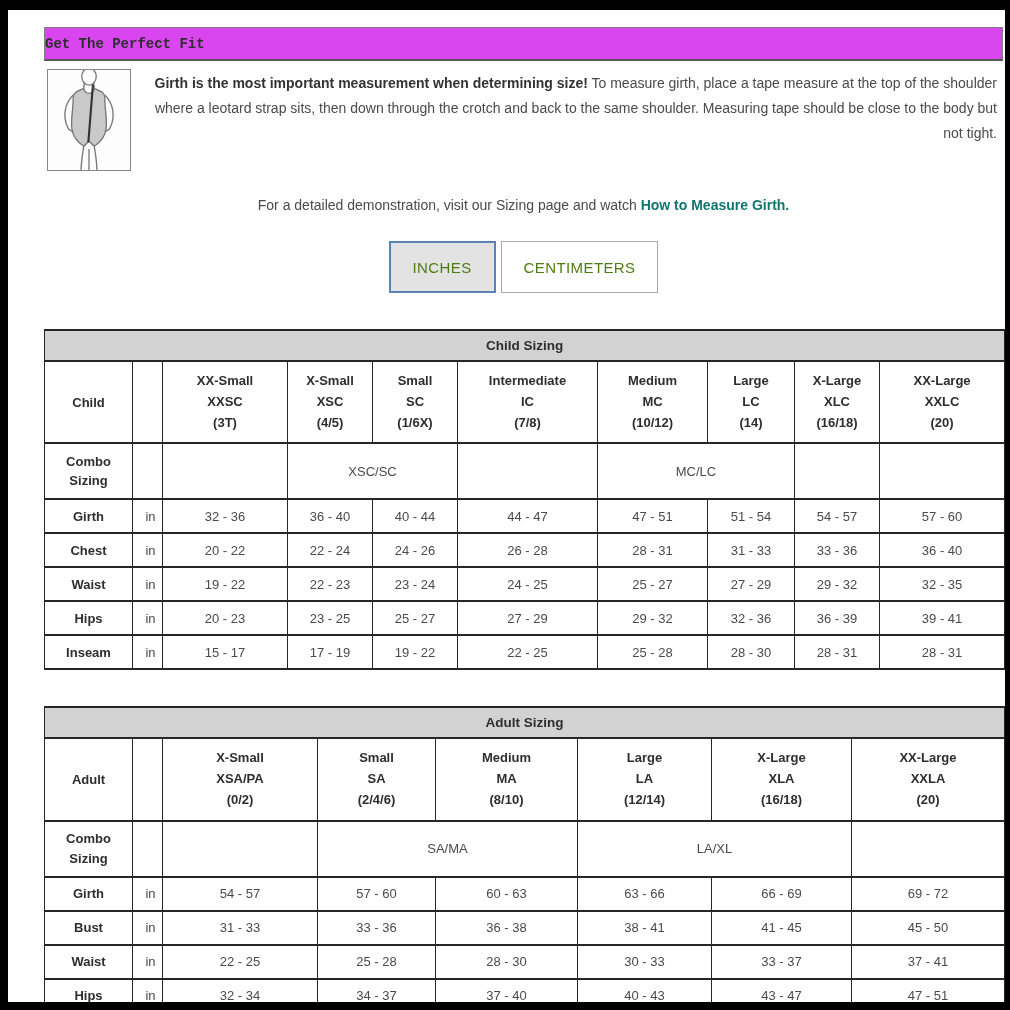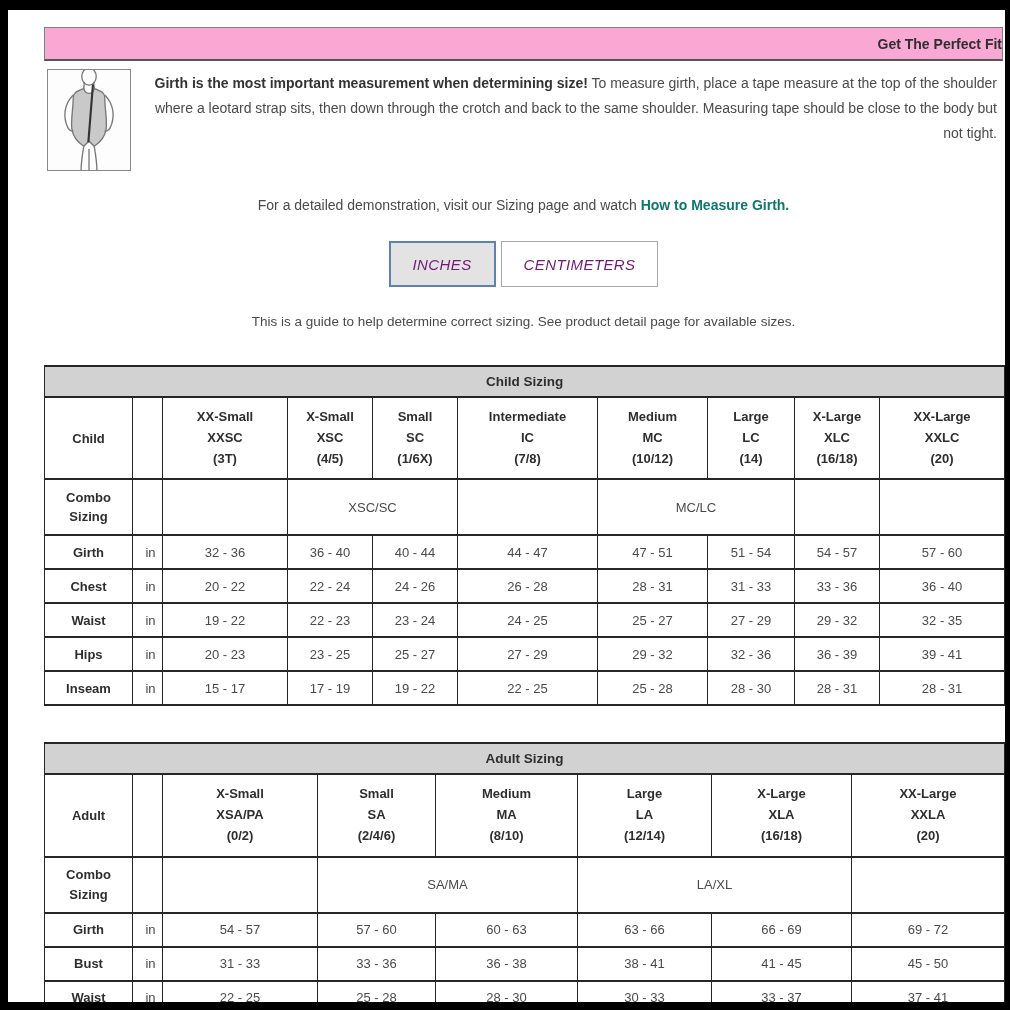--- a/index.html
+++ b/index.html
@@ -9,23 +9,24 @@
     font-family:"Liberation Sans", sans-serif;
   }
   .page {
     position:absolute; top:10px; left:8px; right:5px; bottom:8px;
     background:#fff; overflow:hidden;
   }
   .content { padding:17px 2px 0 36px; }
 
   
   .title-bar {
-    background:#f9a8d4; border:1px solid #7f7f7f; border-bottom:2px solid #555;
-    text-align:right; font-weight:bold; font-size:14px; color:#2e2e2e;
+    background:#d946ef; border:1px solid #7f7f7f; border-bottom:2px solid #555;
+    text-align:left; font-weight:bold; font-size:14px; color:#2e2e2e;
     padding:8px 0 7px 0;
+    font-family:Liberation Mono, monospace;
   }
 
   
   .intro-row { display:flex; margin-top:8px; }
   .figure-box {
     width:84px; height:102px; border:1px solid #888; background:#fdfdfd;
     flex:0 0 auto; margin-left:3px;
   }
   .figure-box svg { width:100%; height:100%; display:block; }
   .intro-text {
@@ -34,23 +35,23 @@
   }
   .intro-text b { color:#333; }
   .demo-line {
     text-align:center; font-size:14px; color:#4a4a4a; margin-top:26px;
   }
   .demo-line b { color:#0f766e; }
 
   
   .toggle-row { display:flex; justify-content:center; gap:5px; margin-top:28px; }
   .btn {
-    font-family:inherit; font-size:15px; letter-spacing:0.4px; color:#701a75;
+    font-family:inherit; font-size:15px; letter-spacing:0.4px; color:#4d7c0f;
     background:#fff; border:1px solid #a9a9a9; padding:12px 22px; cursor:pointer;
-    height:46px; display:flex; align-items:center;font-style:italic;
+    height:52px; display:flex; align-items:center;
   }
   .btn.selected { background:#e3e3e3; border:2px solid #5b82b5; }
 
   .guide-note {
     text-align:center; font-size:13.5px; color:#4a4a4a; margin-top:27px;
   }
 
   
   .size-table {
     border-collapse:collapse; width:960px; table-layout:fixed;
@@ -111,21 +112,20 @@
       <div class="demo-line">
         <span>For a detailed demonstration, visit our Sizing page and watch</span>
         <b>How to Measure Girth.</b>
       </div>
 
       <div class="toggle-row">
         <button class="btn selected">INCHES</button>
         <button class="btn">CENTIMETERS</button>
       </div>
 
-      <div class="guide-note">This is a guide to help determine correct sizing. See product detail page for available sizes.</div>
 
       <table class="size-table">
         <colgroup>
           <col style="width:88px">
             <col style="width:30px">
             <col style="width:125px">
           <col style="width:85px">
             <col style="width:85px">
             <col style="width:140px">
           <col style="width:110px">

